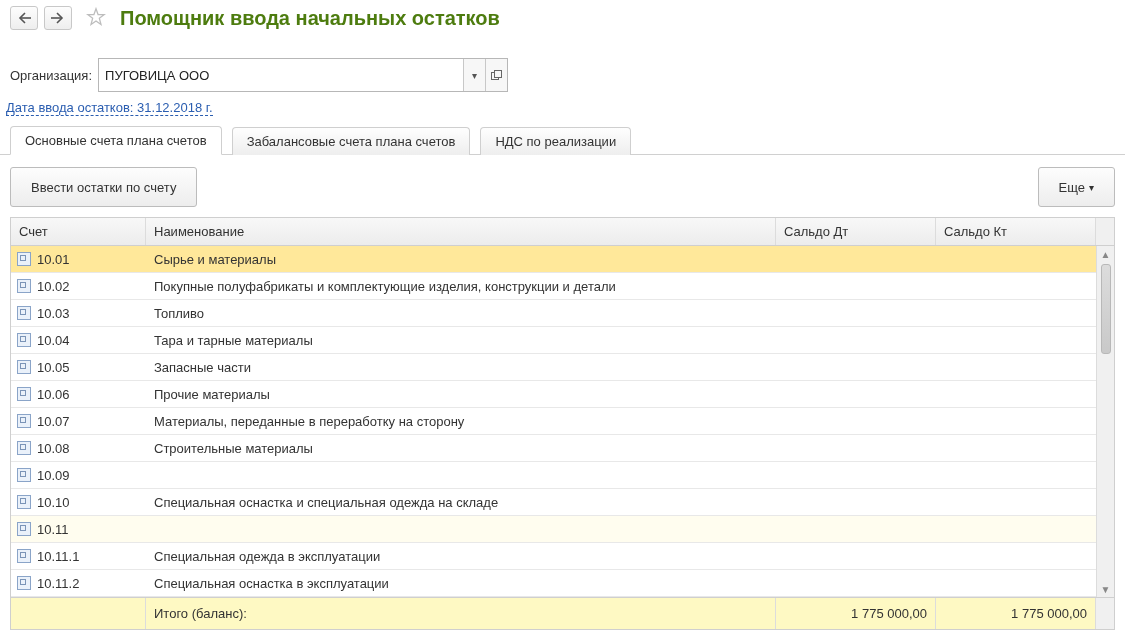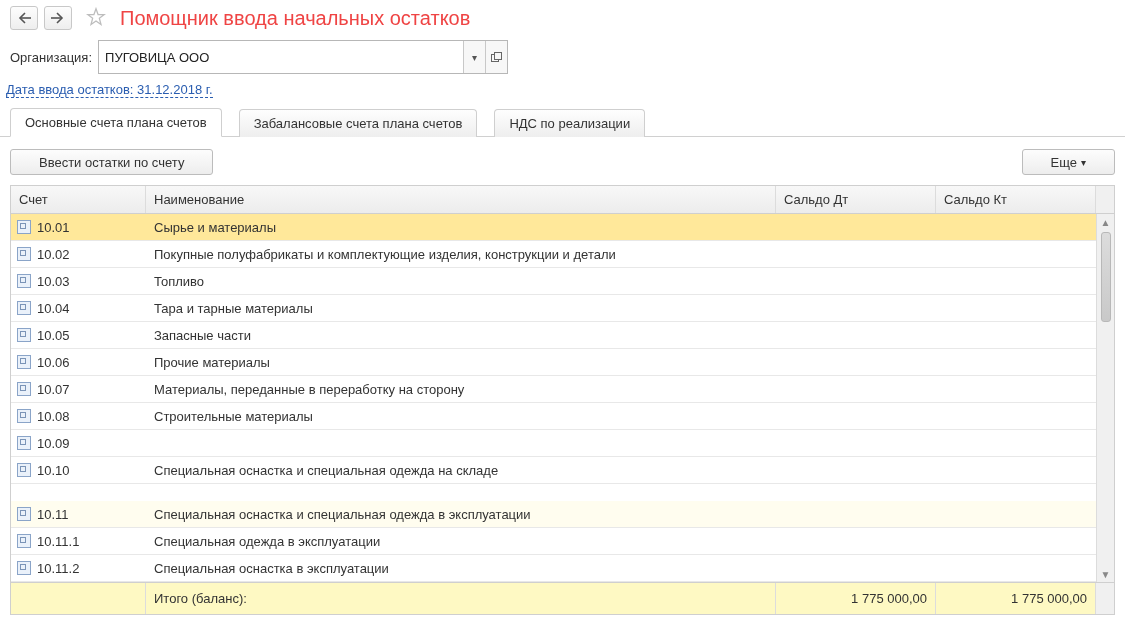--- a/index.html
+++ b/index.html
@@ -26,29 +26,30 @@
     display: flex;
     align-items: center;
     justify-content: center;
     color: #555;
     cursor: pointer;
   }
   .nav-btn svg { display:block; }
   .star-icon { color: #bdbdbd; margin-left: 8px; margin-right: 6px; }
   .page-title {
     font-size: 20px;
-    color: #ef4444;
-    font-weight: 400;
+    color: #4d7c0f;
+    font-weight: 700;
     margin-left: 2px;
   }
   .field-row {
     display: flex;
     align-items: center;
     padding: 0 10px 8px 10px;
     gap: 6px;
+    margin-top: 18px;
   }
   .field-label { font-size: 13px; color: #333; }
   .select-wrap {
     display: flex;
     border: 1px solid #b7b7b7;
     height: 34px;
     width: 410px;
     background: #fff;
     align-items: stretch;
   }
@@ -75,21 +76,21 @@
   a.date-link {
     color: #2a5db0;
     text-decoration: underline dotted;
     font-size: 13px;
     border-bottom: 1px dashed #2a5db0;
     text-decoration: none;
   }
   .tabs {
     display: flex;
     padding-left: 10px;
-    gap: 17px;
+    gap: 10px;
     border-bottom: 1px solid #d0d0d0;
     align-items: flex-end;
   }
   .tab {
     border: 1px solid #cfcfcf;
     border-bottom: none;
     background: linear-gradient(#fefefe,#eee);
     padding: 6px 14px;
     border-radius: 4px 4px 0 0;
     font-size: 13px;
@@ -104,28 +105,28 @@
   }
   .toolbar {
     display: flex;
     justify-content: space-between;
     padding: 12px 10px 10px 10px;
   }
   .tb-btn {
     border: 1px solid #bcbcbc;
     background: linear-gradient(#fdfdfd,#ededed);
     border-radius: 3px;
-    padding: 4px 28px;
+    padding: 4px 20px;
     font-size: 13px;
     color: #333;
     cursor: pointer;
     display: flex;
     align-items: center;
     gap: 4px;
-    height: 26px;
+    height: 40px;
   }
   .table-wrap {
     margin: 0 10px;
     border: 1px solid #cfcfcf;
     position: relative;
   }
   .table-header {
     display: flex;
     background: linear-gradient(#f8f8f8,#ececec);
     border-bottom: 1px solid #cfcfcf;
@@ -146,21 +147,21 @@
   .table-header .col-dt, .table-header .col-kt { text-align: left; }
   .table-body { }
   .row {
     display: flex;
     align-items: center;
     border-bottom: 1px solid #e8e8e8;
     height: 27px;
     font-size: 13px;
   }
   .row.selected { background: #ffe89a; }
-  .row.tint { background: #fffdef; margin-top: 17px; }
+  .row.tint { background: #fffdef; }
   .cell { padding: 6px 8px; border-right: 1px solid transparent; }
   .cell.col-schet {
     display: flex;
     align-items: center;
     gap: 6px;
     padding-left: 6px;
     border-right: 1px solid transparent;
   }
   .acct-icon {
     width: 14px;
@@ -378,21 +379,20 @@
         <div class="cell col-name">Специальная оснастка и специальная одежда на складе</div>
         <div class="cell col-dt"></div>
         <div class="cell col-kt"></div>
         <div class="cell col-scroll" style="border-right: none; padding: 0px;"></div>
       </div>
       <div class="row tint">
         <div class="cell col-schet">
           <span class="acct-icon"></span>
           <span>10.11</span>
         </div>
-        <div class="cell col-name">Специальная оснастка и специальная одежда в эксплуатации</div>
         <div class="cell col-dt"></div>
         <div class="cell col-kt"></div>
         <div class="cell col-scroll" style="border-right: none; padding: 0px;"></div>
       </div>
       <div class="row">
         <div class="cell col-schet">
           <span class="acct-icon"></span>
           <span>10.11.1</span>
         </div>
         <div class="cell col-name">Специальная одежда в эксплуатации</div>

